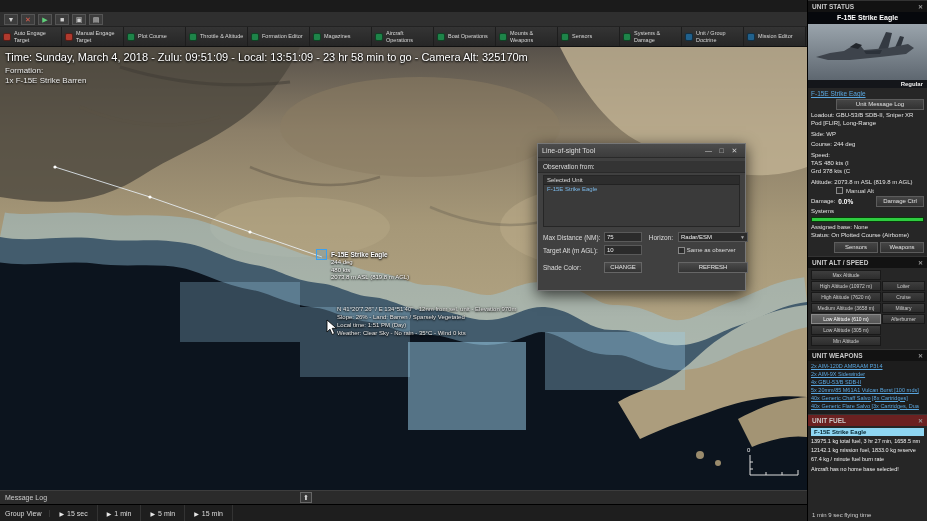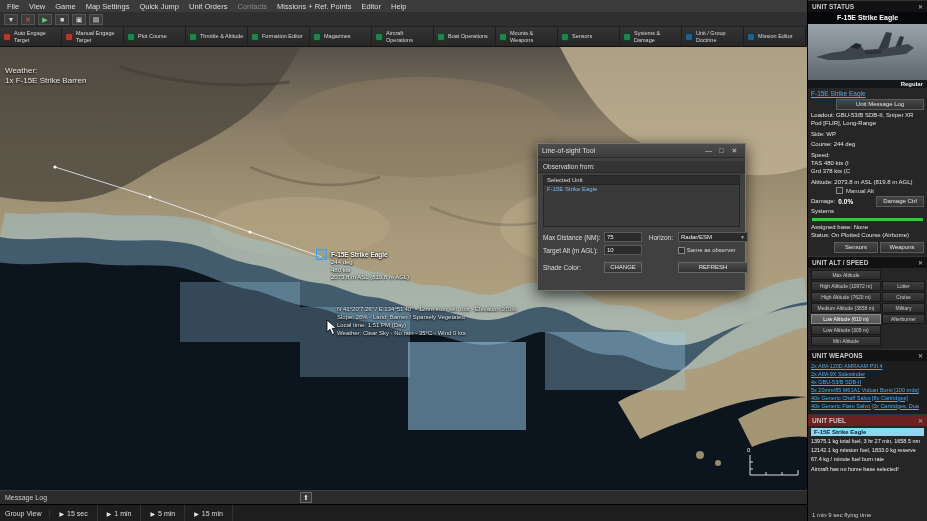--- a/index.html
+++ b/index.html
@@ -109,32 +109,20 @@
          overflow:hidden; cursor:pointer; }
   .fuel-sel { font-size:6px; color:#05232e; padding:1px 3px; margin:2px 3px 1px; font-weight:bold; }
   .fuel-lines { font-size:5.5px; color:#efefef; padding:1px 3px; line-height:1.35; }
   .flytime { margin-top:auto; font-size:6px; color:#cfcfcf; padding:2px 4px 3px; }
 </style>
 </head>
 <body>
 
 <div id="app">
 
-  <div class="menubar">
-    <span>File</span>
-    <span>View</span>
-    <span>Game</span>
-    <span>Map Settings</span>
-    <span>Quick Jump</span>
-    <span>Unit Orders</span>
-    <span class="dis">Contacts</span>
-    <span>Missions + Ref. Points</span>
-    <span>Editor</span>
-    <span>Help</span>
-  </div>
 
   <div class="quickbar">
     <div class="qbtn">▼</div>
     <div class="qbtn red">✕</div>
     <div class="qbtn green">▶</div>
     <div class="qbtn">■</div>
     <div class="qbtn">▣</div>
     <div class="qbtn">▤</div>
   </div>
 
@@ -238,23 +226,24 @@
         <line x1="0" y1="0" x2="0" y2="20" stroke="#ddd" stroke-width="1"></line>
         <line x1="0" y1="20" x2="48" y2="20" stroke="#ddd" stroke-width="1"></line>
         <line x1="16" y1="17" x2="16" y2="20" stroke="#ddd" stroke-width="1"></line>
         <line x1="32" y1="17" x2="32" y2="20" stroke="#ddd" stroke-width="1"></line>
         <line x1="48" y1="15" x2="48" y2="20" stroke="#ddd" stroke-width="1"></line>
         <line x1="0" y1="7" x2="3" y2="7" stroke="#ddd" stroke-width="1"></line>
         <line x1="0" y1="14" x2="3" y2="14" stroke="#ddd" stroke-width="1"></line>
       </g>
     </svg>
 
+    <div class="statusline">Time: Sunday, March 4, 2018 - Zulu: 09:51:09 - Local: 13:51:09 - 23 hr 58 min to go -  Camera Alt: 325170m</div>
 
     <div class="selblock">
-      <div>Weather:</div>
+      <div>Formation:</div>
       <div>1x F-15E Strike Barren</div>
     </div>
 
     <div class="unit-icon"></div>
     <div class="unit-label">
       <div class="l1">F-15E Strike Eagle</div>
       <div>244 deg</div>
       <div>480 kts</div>
       <div>2073.8 m ASL (819.8 m AGL)</div>
     </div>

